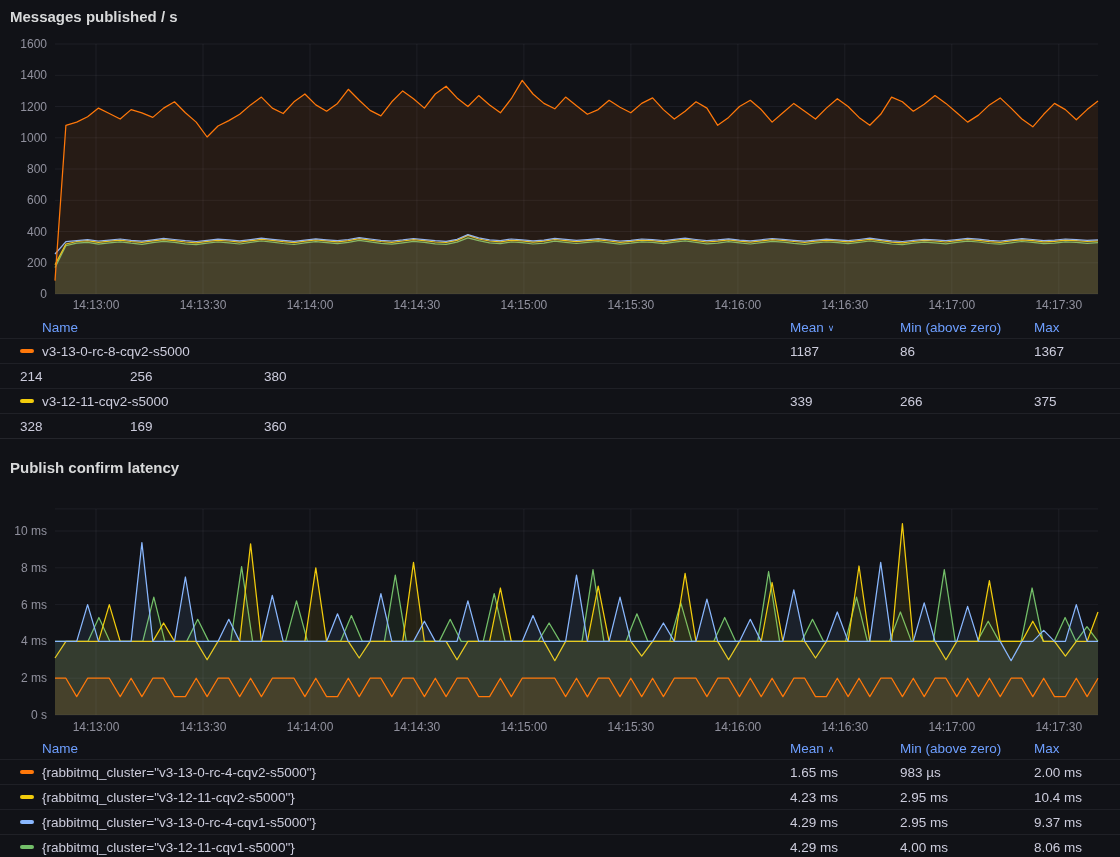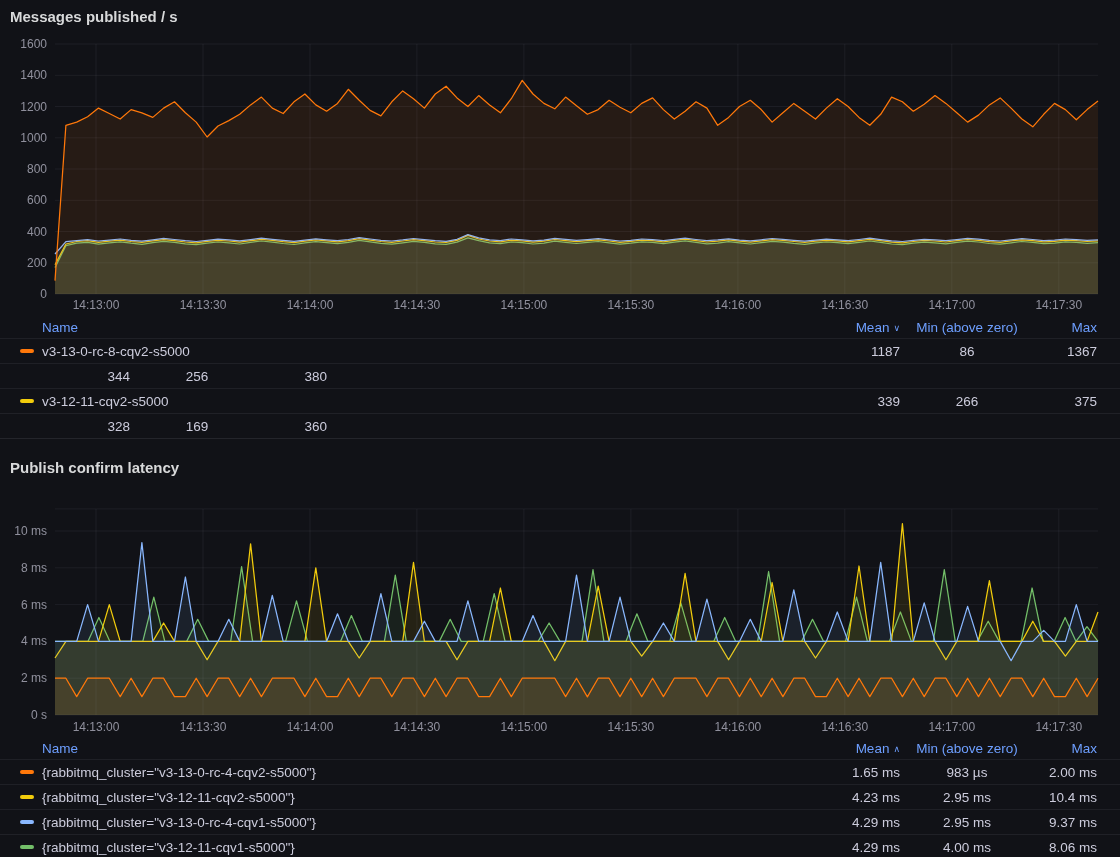--- a/index.html
+++ b/index.html
@@ -20,23 +20,23 @@
   .lrow{
     display:flex;align-items:center;height:24px;
     border-top:1px solid rgba(204,204,220,0.08);
     padding:0 23px 0 20px;
   }
   .lrow.lheader{height:22px;border-top:none;color:#6E9FFF;font-weight:500}
   .lrow.last{border-bottom:1px solid rgba(204,204,220,0.10)}
   .c-name{flex:1;display:flex;align-items:center;min-width:0;white-space:nowrap}
   .lheader .c-name{padding-left:22px}
   .swatch{width:14px;height:4px;border-radius:2px;flex:none;margin-right:8px}
-  .c-mean{width:110px;text-align:right;white-space:nowrap}
-  .c-min{width:134px;text-align:center;white-space:nowrap}
-  .c-max{width:63px;text-align:right;white-space:nowrap}
+  .c-mean{width:110px;white-space:nowrap}
+  .c-min{width:134px;text-align:left;white-space:nowrap}
+  .c-max{width:63px;white-space:nowrap}
   .sort-ind{font-size:9px;margin-left:4px;position:relative;top:-1px}
 </style>
 </head>
 <body>
 
 <div class="page">
 
   <div class="panel">
     <div class="panel-title">Messages published / s</div>
     <svg class="chart" width="1120" height="288">
@@ -97,21 +97,21 @@
       <div class="lrow">
         <div class="c-name">
             <span class="swatch" style="background: rgb(255, 120, 10);"></span>
             <span>v3-13-0-rc-8-cqv2-s5000</span>
           </div>
         <div class="c-mean">1187</div>
         <div class="c-min">86</div>
         <div class="c-max">1367</div>
       </div>
       <div class="lrow">
-        <div class="c-mean">344</div>
+        <div class="c-mean">214</div>
         <div class="c-min">256</div>
         <div class="c-max">380</div>
       </div>
       <div class="lrow">
         <div class="c-name">
             <span class="swatch" style="background: rgb(242, 204, 12);"></span>
             <span>v3-12-11-cqv2-s5000</span>
           </div>
         <div class="c-mean">339</div>
         <div class="c-min">266</div>

